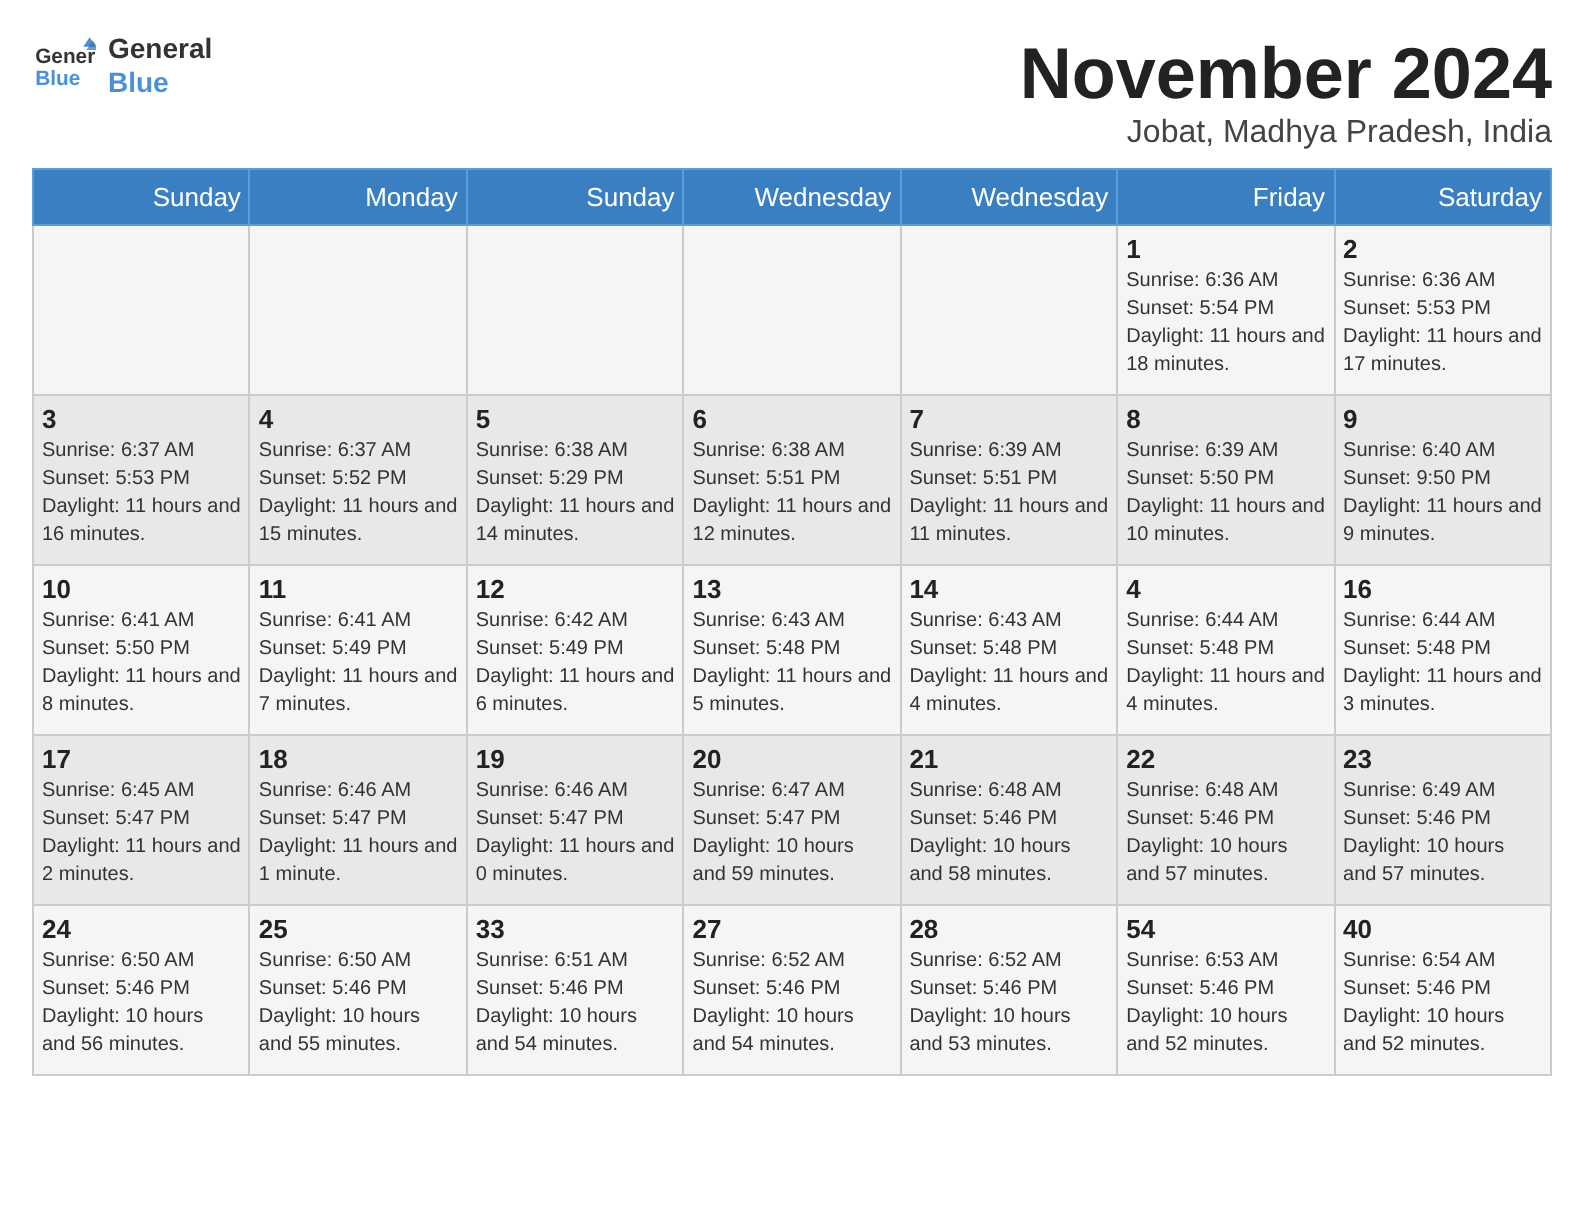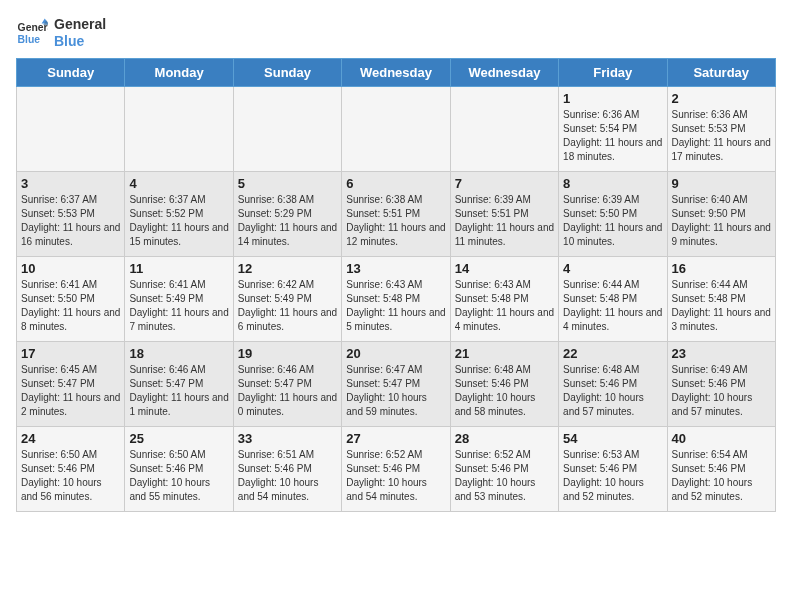--- a/index.html
+++ b/index.html
@@ -39,23 +39,23 @@
     }
     table {
       width: 100%;
       border-collapse: collapse;
       table-layout: fixed;
     }
     thead tr th {
       background-color: #3a7fc1;
       color: #fff;
       font-size: 13px;
-      font-weight: bold;
-      padding: 6px 16px;
-      text-align: center;
+      font-weight: normal;
+      padding: 6px 4px;
+      text-align: right;
       border: 1px solid #5a9fd4;
     }
     tbody tr td {
       border: 1px solid #ccc;
       vertical-align: top;
       padding: 4px;
       font-size: 10px;
       color: #333;
       min-height: 70px;
       height: 85px;
@@ -91,20 +91,24 @@
       <text x="2" y="18" font-size="13" font-weight="bold" fill="#333">General</text>
       <text x="2" y="32" font-size="13" font-weight="bold" fill="#4a90d9">Blue</text>
       <polygon points="32,8 40,8 36,2" fill="#4a90d9"></polygon>
       <polygon points="34,10 42,10 38,4" fill="#3a6fa0" opacity="0.7"></polygon>
     </svg>
     <div style="display:flex; flex-direction:column; margin-left:2px;">
       <span style="font-size:14px; font-weight:bold; color:#333; line-height:1.2;">General</span>
       <span style="font-size:14px; font-weight:bold; color:#4a90d9; line-height:1.2;">Blue</span>
     </div>
   </div>
+  <div class="title-area">
+    <div class="month-title">November 2024</div>
+    <div class="location-title">Jobat, Madhya Pradesh, India</div>
+  </div>
 </div>
 
 <table>
   <thead>
     <tr id="header-row">
     <th>Sunday</th>
         <th>Monday</th>
         <th>Sunday</th>
         <th>Wednesday</th>
         <th>Wednesday</th>

